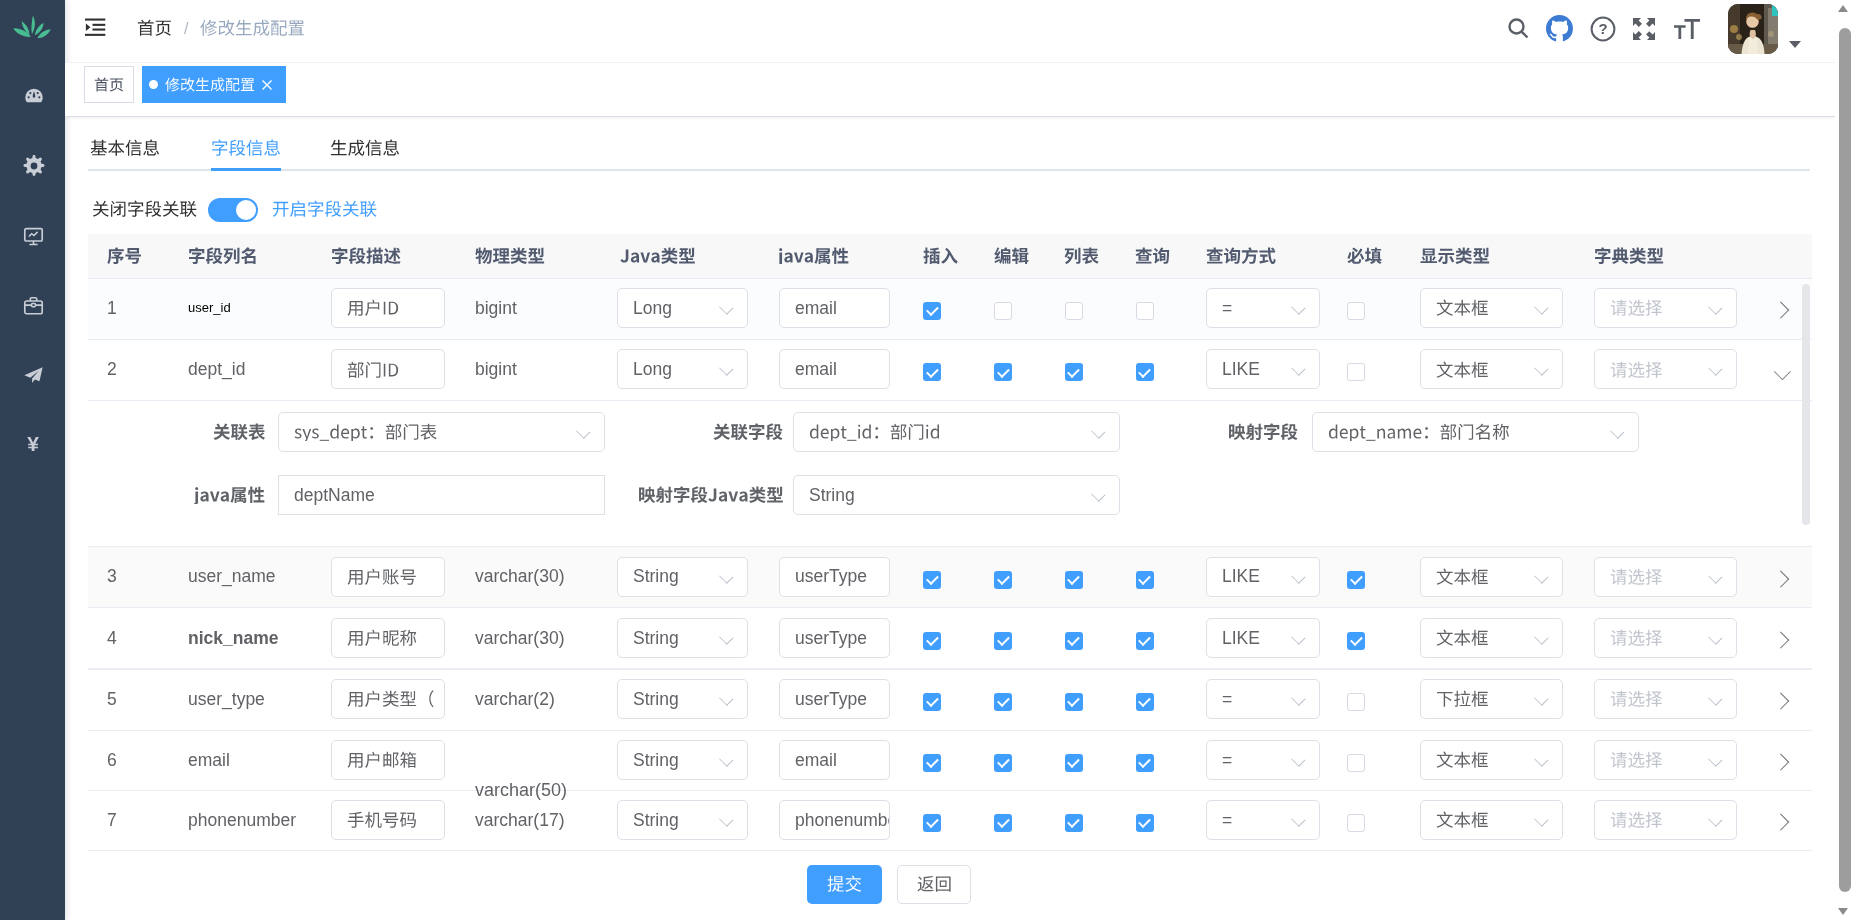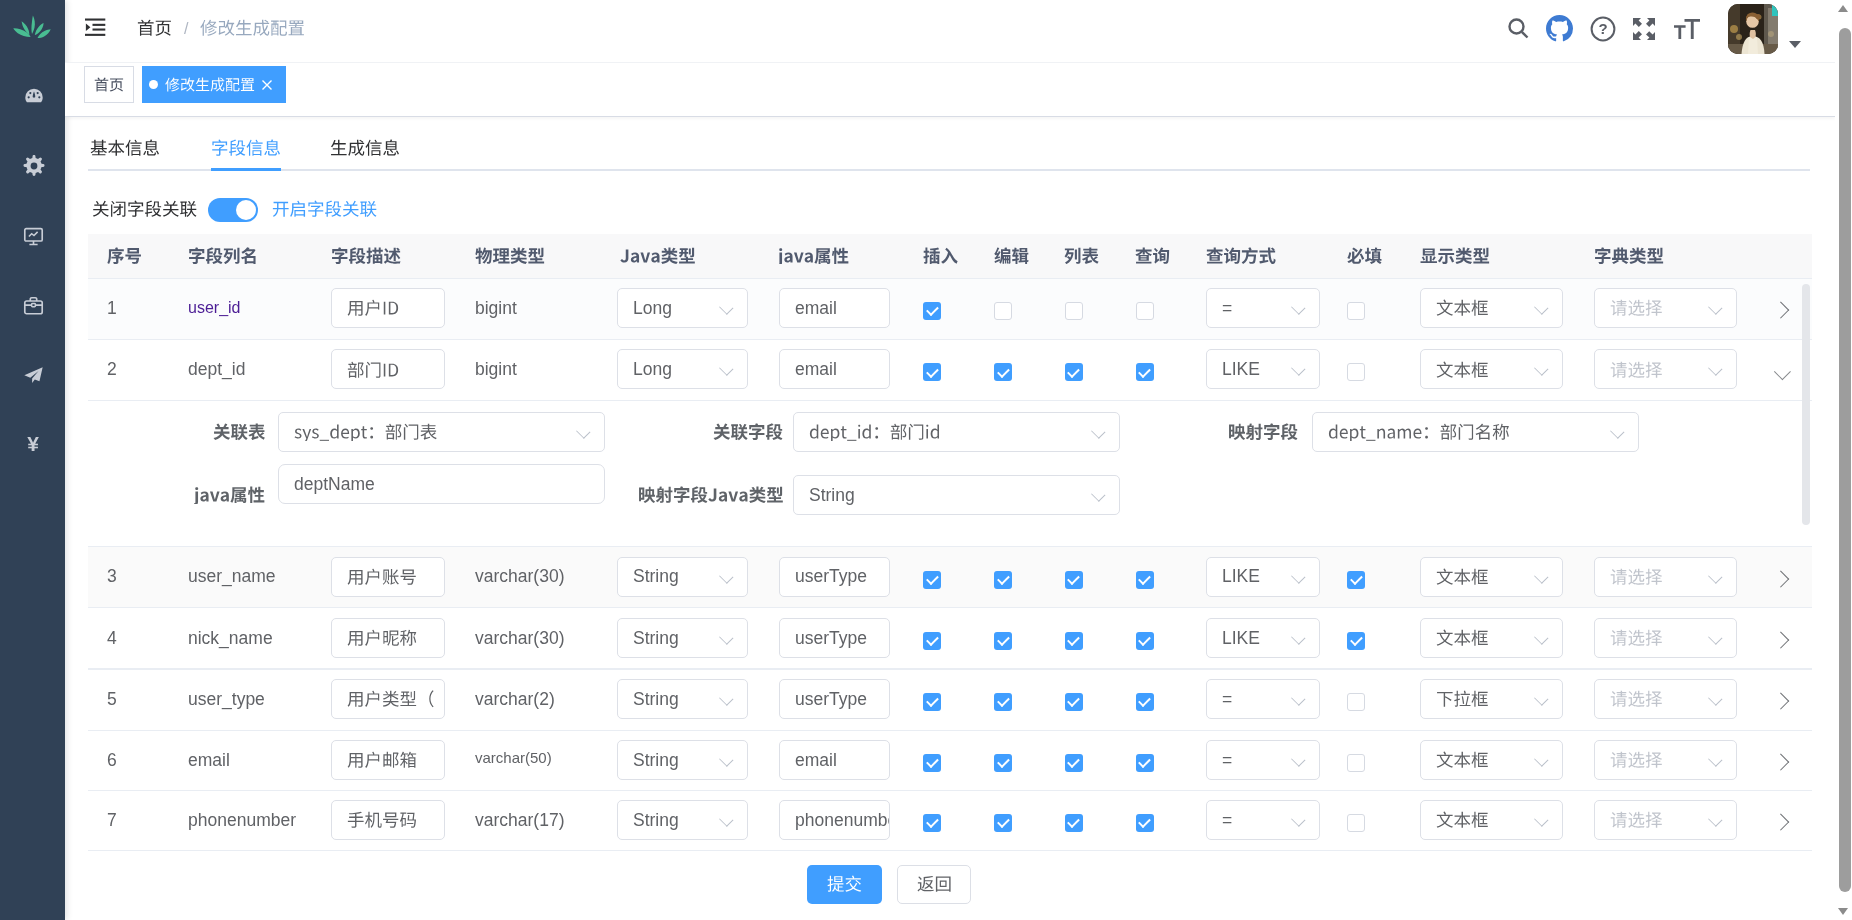--- a/index.html
+++ b/index.html
@@ -241,21 +241,21 @@
 <div style="position:absolute;left:88px;top:400.0px;width:1724px;height:1.2px;background:#e9edf3"></div>
 <div style="position:absolute;left:88px;top:546.0px;width:1724px;height:1.2px;background:#e9edf3"></div>
 <div style="position:absolute;left:88px;top:607.3px;width:1724px;height:1.2px;background:#e9edf3"></div>
 <div style="position:absolute;left:88px;top:668.4px;width:1724px;height:1.2px;background:#e9edf3"></div>
 <div style="position:absolute;left:88px;top:729.5px;width:1724px;height:1.2px;background:#e9edf3"></div>
 <div style="position:absolute;left:88px;top:790.0px;width:1724px;height:1.2px;background:#e9edf3"></div>
 <div style="position:absolute;left:88px;top:850.0px;width:1724px;height:1.2px;background:#e9edf3"></div>
 <div style="position:absolute;left:88px;top:278.7px;width:1724px;height:60px;background:#fbfcfd"></div>
 <div style="position:absolute;left:88px;top:547.2px;width:1724px;height:60px;background:#fafafa"></div>
 <div style="position:absolute;left:107.0px;top:295.9px;font-size:17.5px;color:#606266;font-weight:400;line-height:24.5px;white-space:pre;letter-spacing:0">1</div>
-<div style="position:absolute;left:188.0px;top:295.9px;font-size:16px;color:#4c1d95;font-weight:400;line-height:24.5px;white-space:pre;letter-spacing:0">user_id</div>
+<div style="position:absolute;left:188.0px;top:295.9px;font-size:13px;color:#000000;font-weight:400;line-height:24.5px;white-space:pre;letter-spacing:0">user_id</div>
 <div style="position:absolute;left:331.0px;top:288.2px;width:114.0px;height:40px;border:1.3px solid #dde0e7;border-radius:5px;background:#fff;overflow:hidden">
     <svg class="ct" style="left:15.0px;top:10.2px;fill:#606266;" width="52.2" height="17.5" viewBox="0 0 298 100">
       <use href="#g52"></use>
       <use href="#g53" x="100"></use>
       <use href="#g54" x="200"></use>
       <use href="#g55" x="229"></use>
     </svg>
   </div>
 <div style="position:absolute;left:475.0px;top:295.9px;font-size:17.5px;color:#606266;font-weight:400;line-height:24.5px;white-space:pre;letter-spacing:0">bigint</div>
 <div style="position:absolute;left:617.0px;top:288.2px;width:131.0px;height:40px;border:1.3px solid #dde0e7;border-radius:5px;background:#fff;overflow:hidden">
@@ -373,21 +373,21 @@
 <div style="position:absolute;left:1594.0px;top:556.6px;width:143.0px;height:40px;border:1.3px solid #dde0e7;border-radius:5px;background:#fff;overflow:hidden">
     <svg class="ct" style="left:15.0px;top:10.2px;fill:#c0c4cc;" width="52.5" height="17.5" viewBox="0 0 300 100">
       <use href="#g58"></use>
       <use href="#g59" x="100"></use>
       <use href="#g60" x="200"></use>
     </svg>
     <div class="chev" style="left:115.0px;top:13px;transform:rotate(45deg) scale(1,0.85);border-color:#b9bfc9;width:10.5px;height:10.5px;border-width:1.6px"></div>
   </div>
 <div class="exp" style="left:1774.5px;top:572.9px;transform:rotate(45deg)"></div>
 <div style="position:absolute;left:107.0px;top:625.5px;font-size:17.5px;color:#606266;font-weight:400;line-height:24.5px;white-space:pre;letter-spacing:0">4</div>
-<div style="position:absolute;left:188.0px;top:625.5px;font-size:17.5px;color:#606266;font-weight:400;line-height:24.5px;white-space:pre;letter-spacing:0">nick_name</div>
+<div style="position:absolute;left:188.0px;top:625.5px;font-size:17.5px;color:#606266;font-weight:700;line-height:24.5px;white-space:pre;letter-spacing:0">nick_name</div>
 <div style="position:absolute;left:331.0px;top:617.8px;width:114.0px;height:40px;border:1.3px solid #dde0e7;border-radius:5px;background:#fff;overflow:hidden">
     <svg class="ct" style="left:15.0px;top:10.2px;fill:#606266;" width="70.0" height="17.5" viewBox="0 0 400 100">
       <use href="#g52"></use>
       <use href="#g53" x="100"></use>
       <use href="#g65" x="200"></use>
       <use href="#g66" x="300"></use>
     </svg>
   </div>
 <div style="position:absolute;left:475.0px;top:625.5px;font-size:17.5px;color:#606266;font-weight:400;line-height:24.5px;white-space:pre;letter-spacing:0">varchar(30)</div>
 <div style="position:absolute;left:617.0px;top:617.8px;width:131.0px;height:40px;border:1.3px solid #dde0e7;border-radius:5px;background:#fff;overflow:hidden">
@@ -471,21 +471,21 @@
 <div style="position:absolute;left:107.0px;top:747.8px;font-size:17.5px;color:#606266;font-weight:400;line-height:24.5px;white-space:pre;letter-spacing:0">6</div>
 <div style="position:absolute;left:188.0px;top:747.8px;font-size:17.5px;color:#606266;font-weight:400;line-height:24.5px;white-space:pre;letter-spacing:0">email</div>
 <div style="position:absolute;left:331.0px;top:740.0px;width:114.0px;height:40px;border:1.3px solid #dde0e7;border-radius:5px;background:#fff;overflow:hidden">
     <svg class="ct" style="left:15.0px;top:10.2px;fill:#606266;" width="70.0" height="17.5" viewBox="0 0 400 100">
       <use href="#g52"></use>
       <use href="#g53" x="100"></use>
       <use href="#g72" x="200"></use>
       <use href="#g73" x="300"></use>
     </svg>
   </div>
-<div style="position:absolute;left:475.0px;top:746px;font-size:15px;color:#606266;font-weight:400;line-height:24.5px;white-space:pre;letter-spacing:0">varchar(50)</div>
+<div style="position:absolute;left:475.0px;top:778px;font-size:18px;color:#606266;font-weight:400;line-height:24.5px;white-space:pre;letter-spacing:0">varchar(50)</div>
 <div style="position:absolute;left:617.0px;top:740.0px;width:131.0px;height:40px;border:1.3px solid #dde0e7;border-radius:5px;background:#fff;overflow:hidden">
     <div style="position:absolute;left:15px;top:6.8px;font-size:17.5px;color:#606266;line-height:24.5px;white-space:pre">String</div>
     <div class="chev" style="left:103.0px;top:13px;transform:rotate(45deg) scale(1,0.85);border-color:#b9bfc9;width:10.5px;height:10.5px;border-width:1.6px"></div>
   </div>
 <div style="position:absolute;left:779.0px;top:740.0px;width:111.0px;height:40px;border:1.3px solid #dde0e7;border-radius:5px;background:#fff;overflow:hidden">
     <div style="position:absolute;left:15px;top:6.8px;font-size:17.5px;color:#606266;line-height:24.5px;white-space:pre">email</div>
   </div>
 <div class="cb on" style="left:923.0px;top:754.0px"></div>
 <div class="cb on" style="left:994.0px;top:754.0px"></div>
 <div class="cb on" style="left:1064.5px;top:754.0px"></div>
@@ -627,21 +627,21 @@
     <use href="#g66" x="938"></use>
   </svg>
 <svg class="ct" style="left:193.9px;top:486.2px;fill:#5f6368;" width="71.1" height="17.5" viewBox="0 0 406 100">
     <use href="#g35b"></use>
     <use href="#g33b" x="31"></use>
     <use href="#g34b" x="90"></use>
     <use href="#g33b" x="147"></use>
     <use href="#g36b" x="206"></use>
     <use href="#g37b" x="306"></use>
   </svg>
-<div style="position:absolute;left:278.0px;top:464px;width:327.0px;height:40px;border:1.3px solid #dde0e7;border-radius:7px;background:#fff;overflow:hidden">
+<div style="position:absolute;left:278.0px;top:475.0px;width:327.0px;height:40px;border:1.3px solid #dde0e7;border-radius:0;background:#fff;overflow:hidden">
     <div style="position:absolute;left:15px;top:6.8px;font-size:17.5px;color:#606266;line-height:24.5px;white-space:pre">deptName</div>
   </div>
 <svg class="ct" style="left:638.3px;top:486.2px;fill:#5f6368;" width="145.7" height="17.5" viewBox="0 0 833 100">
     <use href="#g89b"></use>
     <use href="#g90b" x="100"></use>
     <use href="#g22b" x="200"></use>
     <use href="#g23b" x="300"></use>
     <use href="#g32b" x="400"></use>
     <use href="#g33b" x="457"></use>
     <use href="#g34b" x="516"></use>

